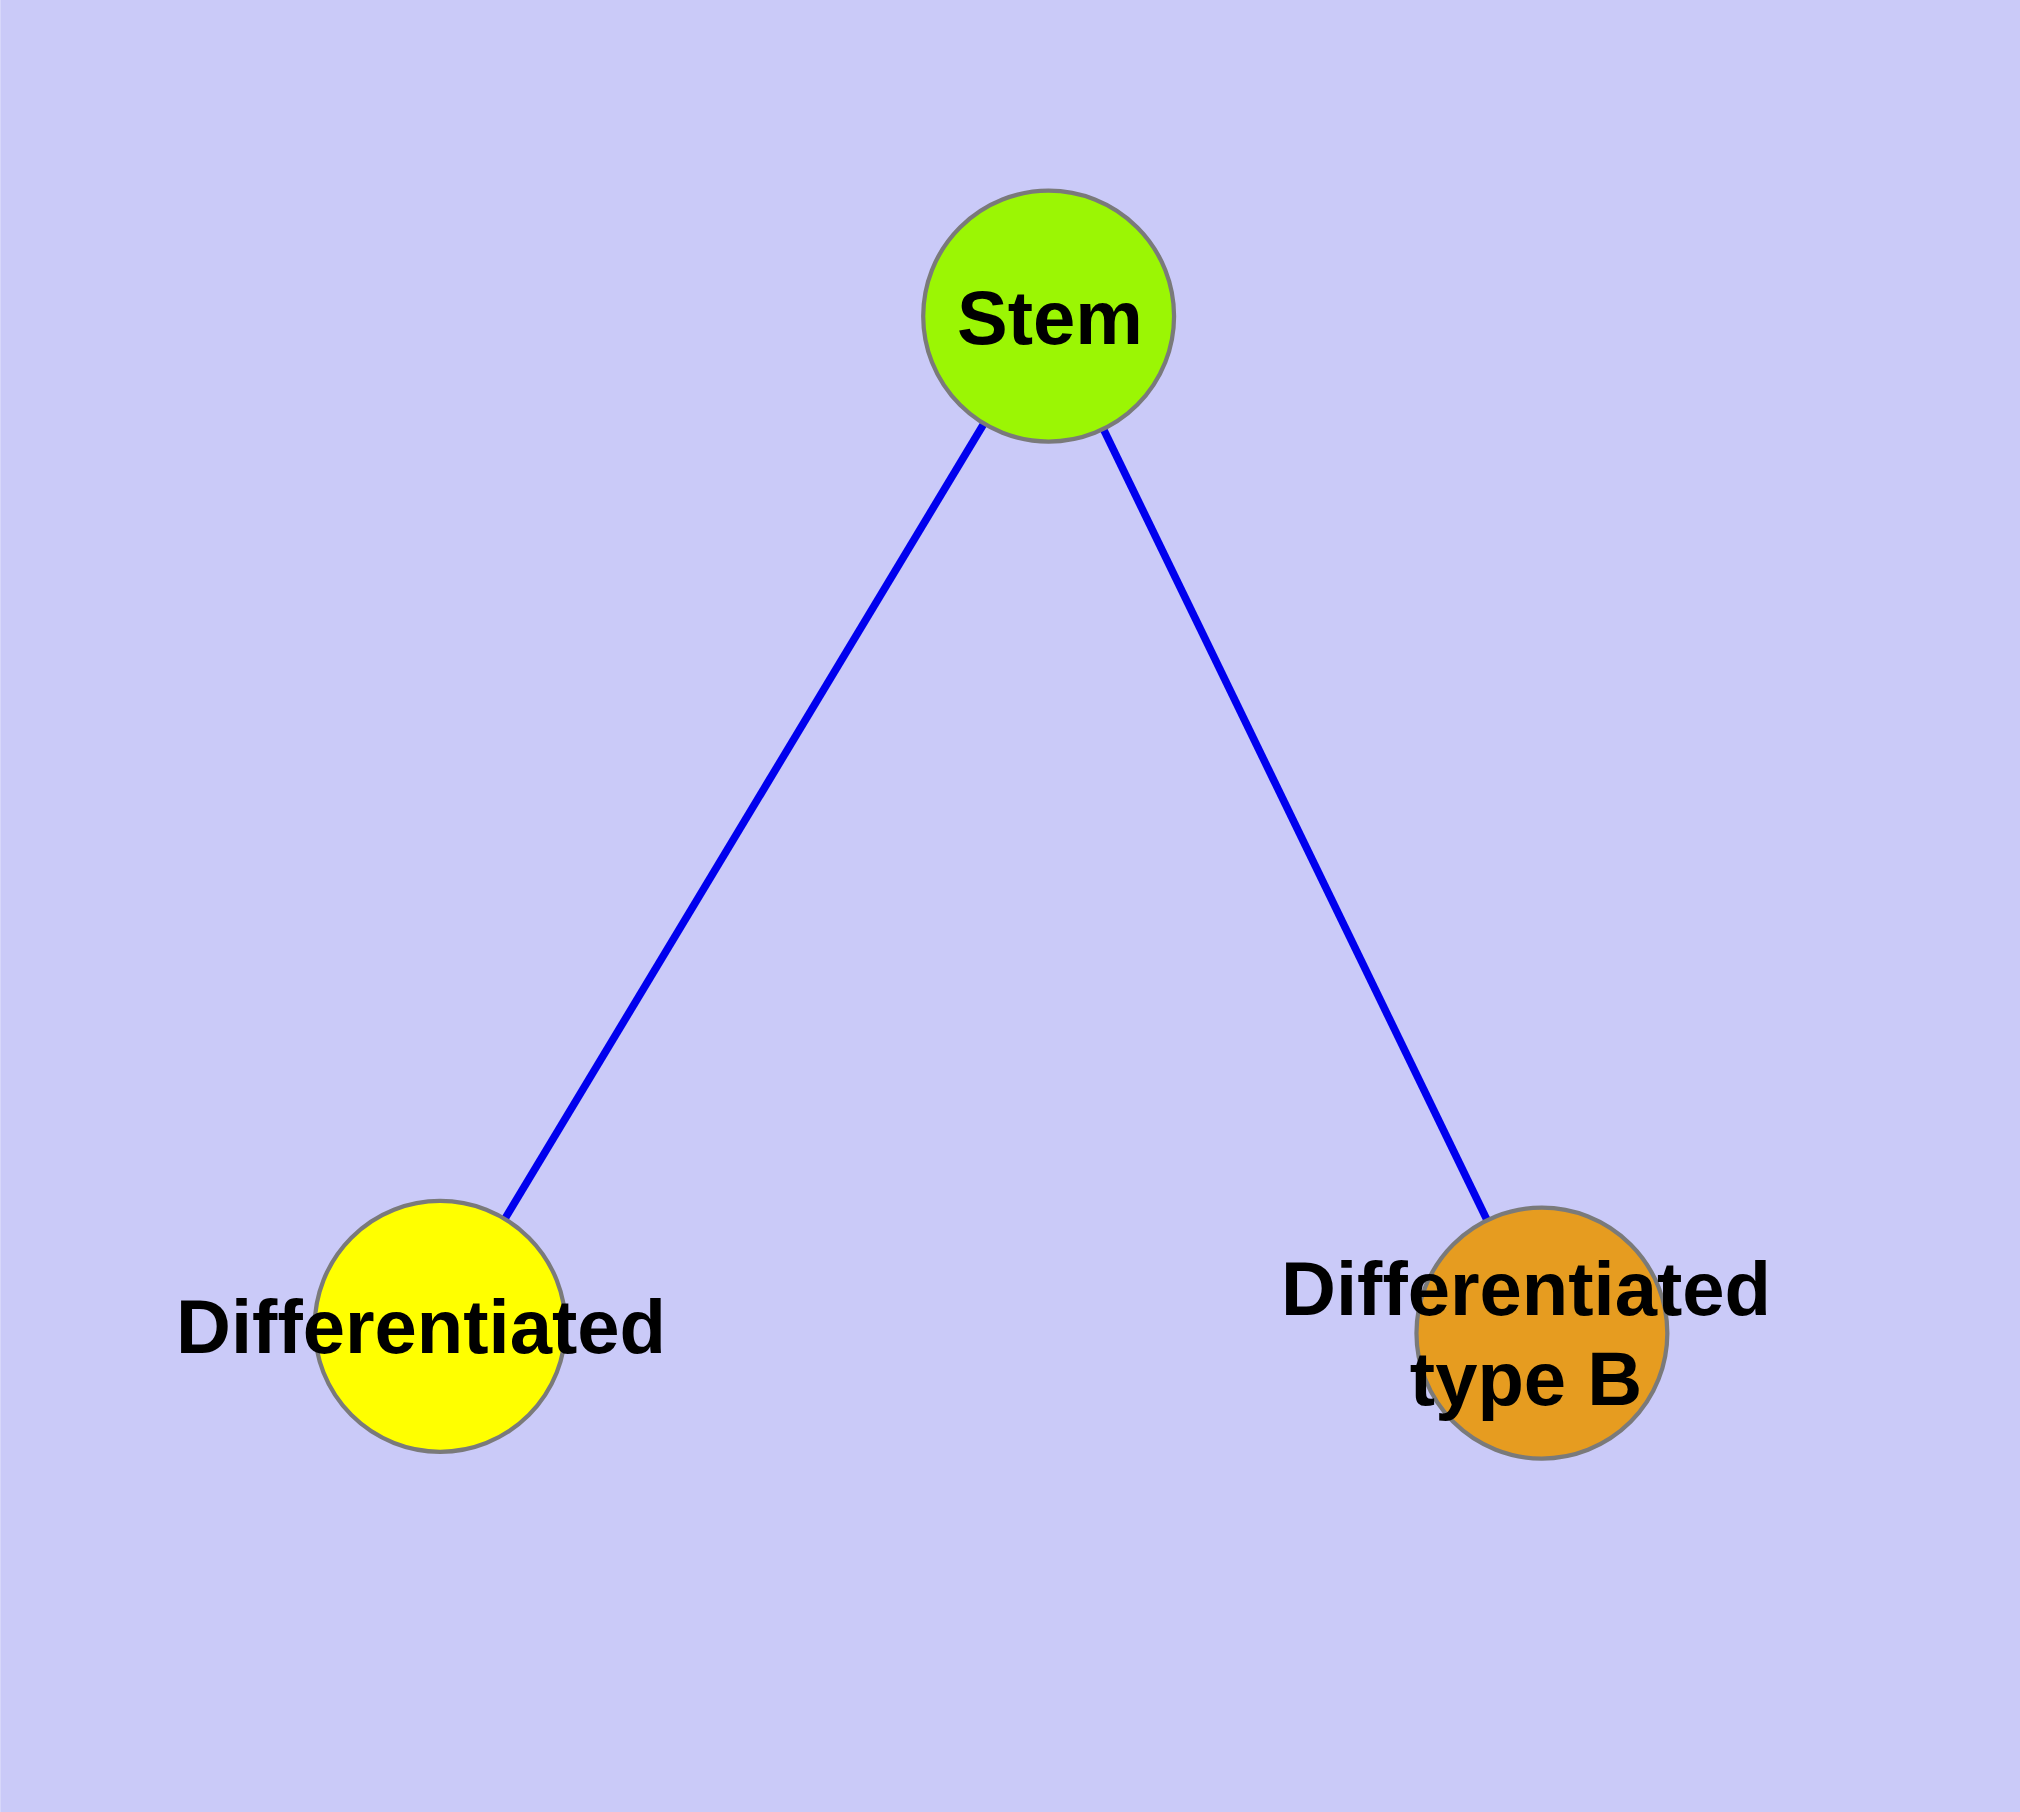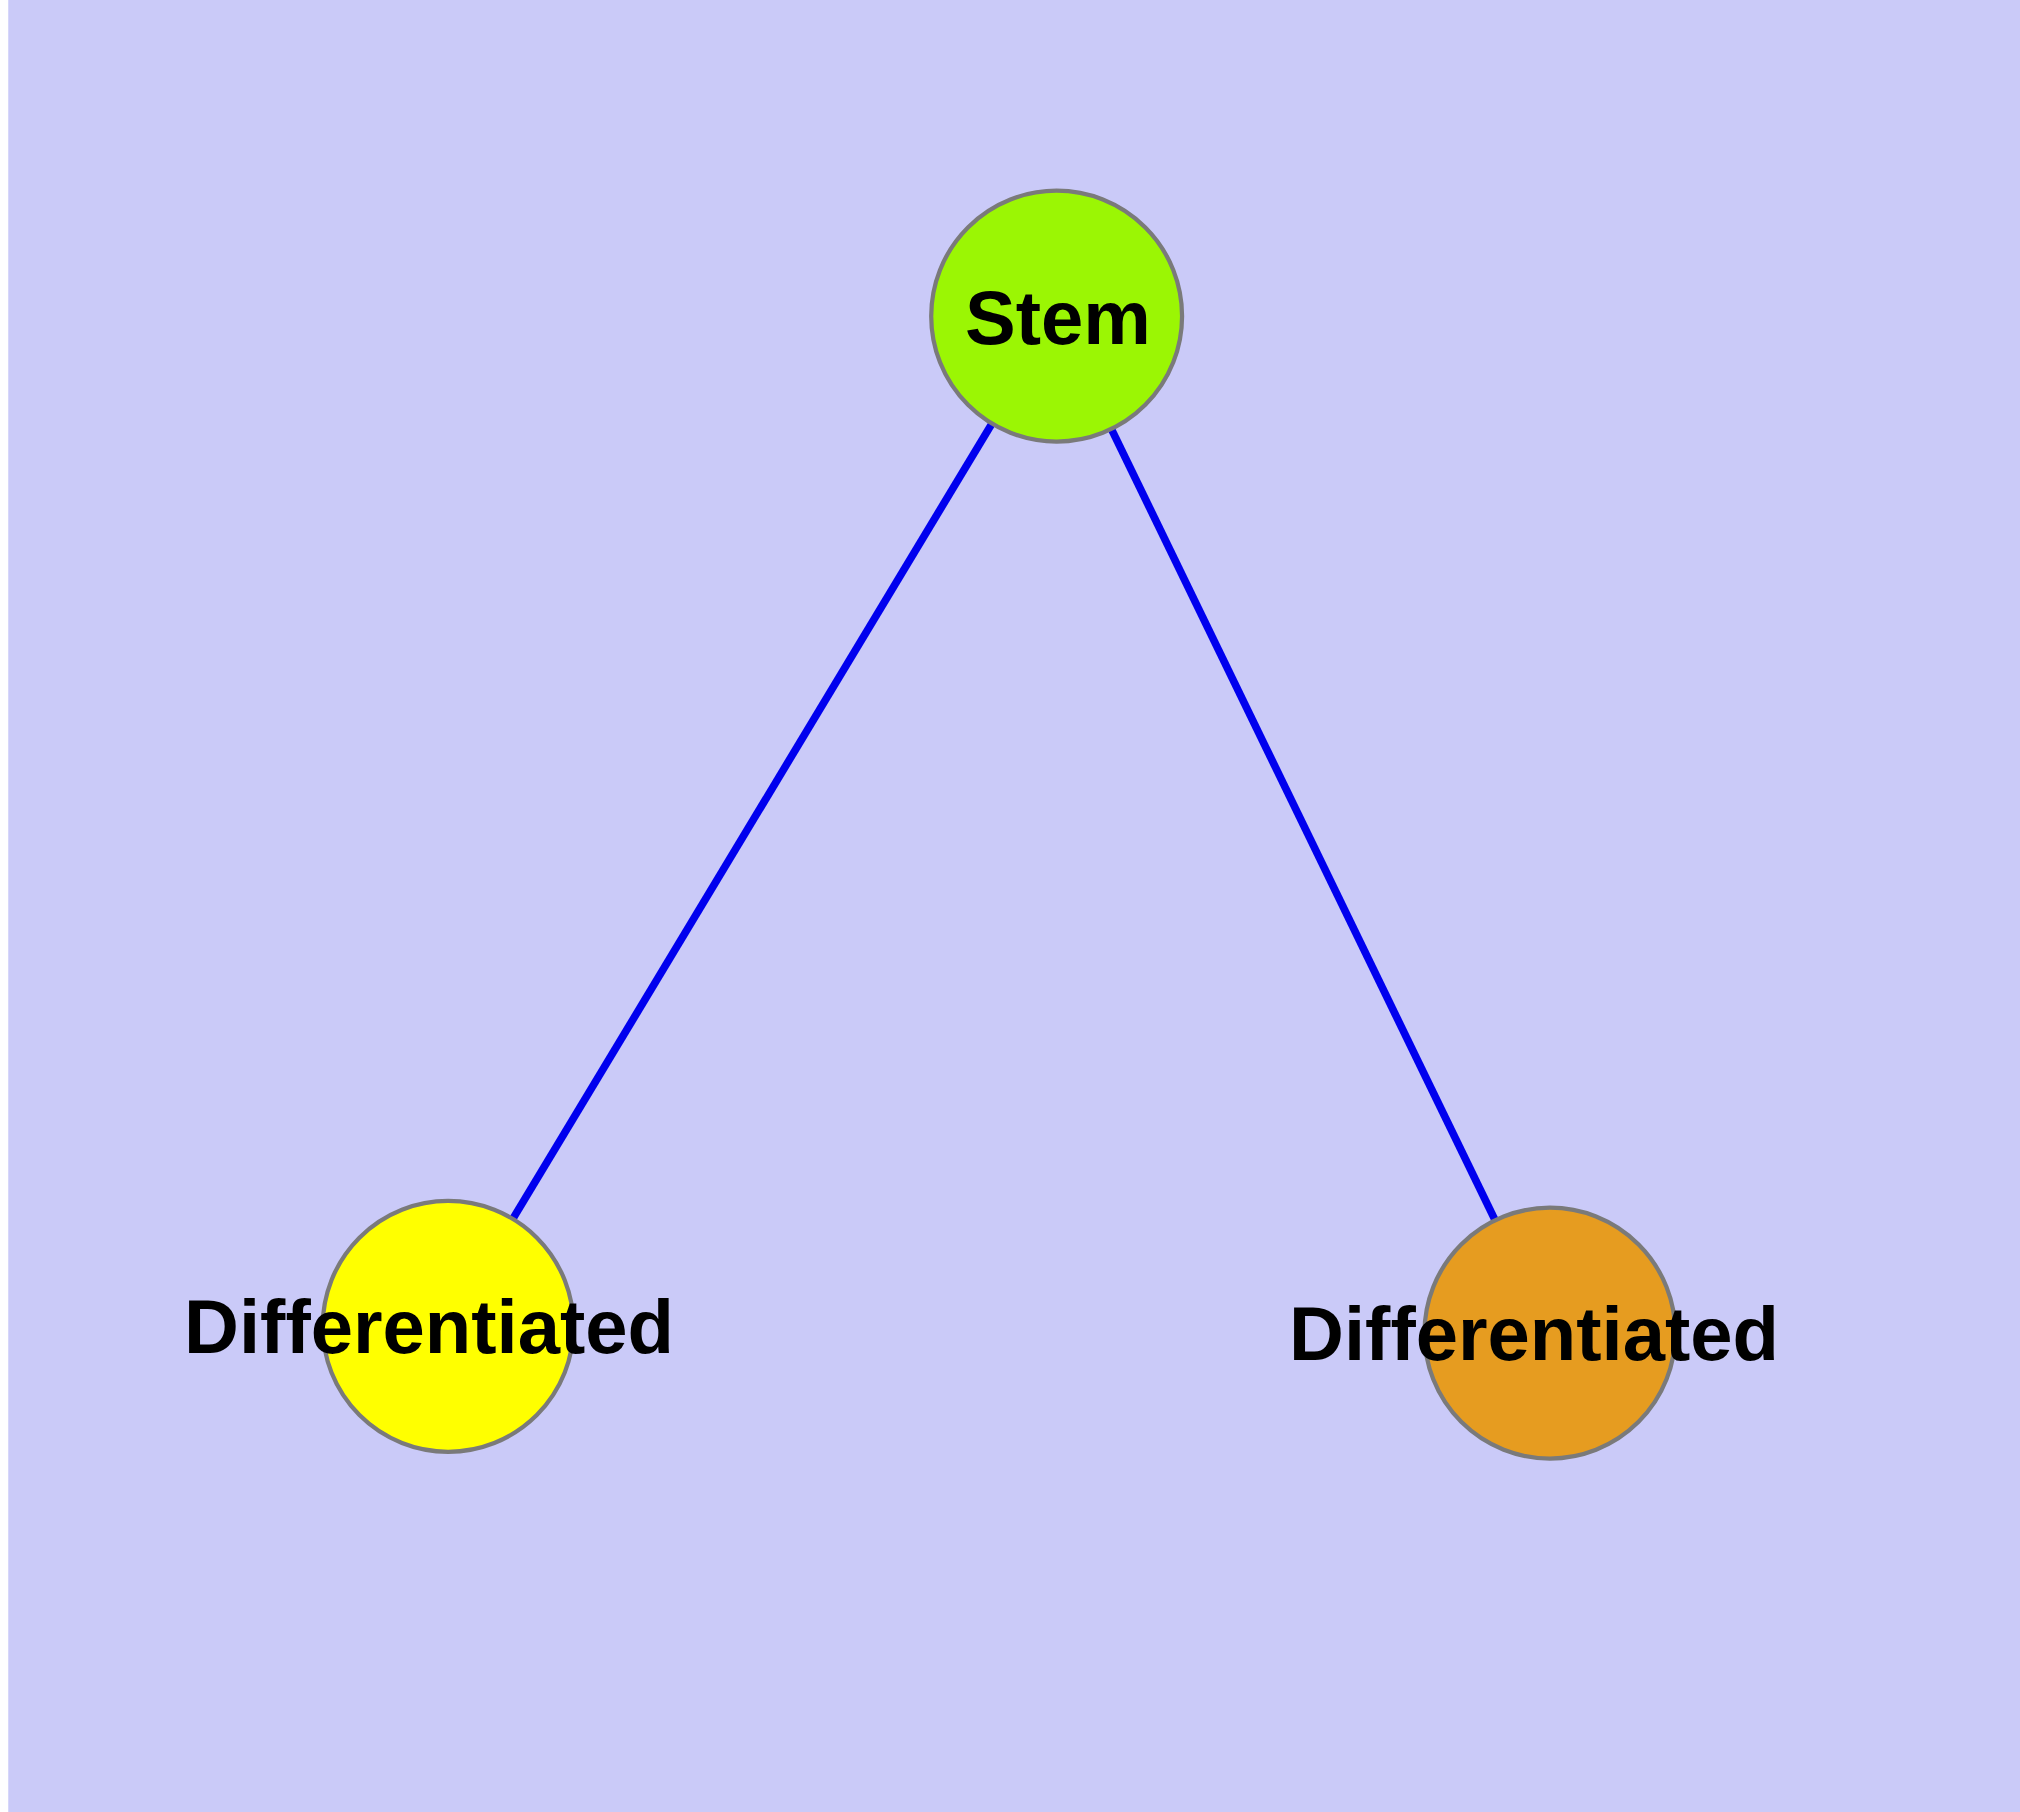--- a/index.html
+++ b/index.html
@@ -3,21 +3,21 @@
 <meta charset="utf-8">
 <style>
   html, body { margin: 0; padding: 0; }
   body {
     width: 2021px; height: 1812px;
     font-family: "Liberation Sans", sans-serif;
     overflow: hidden;
   }
   .canvas {
     position: relative;
-    width: 1947px; height: 1812px; margin-left: 8px;
+    width: 1947px; height: 1812px;
   }
   .canvas svg {
     position: absolute;
     left: 0; top: 0;
     width: 2021px; height: 1812px;
     display: block;
   }
   .node-label {
     position: absolute;
     transform: translate(-50%, -50%);
@@ -54,16 +54,17 @@
   <div class="node-label" style="left:1050px; top:318px;">
     <div>Stem</div>
   </div>
 
   <div class="node-label" style="left:421px; top:1327px;">
     <div>Differentiated</div>
   </div>
 
   <div class="node-label" style="left:1526px; top:1334px;">
     <div>Differentiated</div>
+    <div>type B</div>
   </div>
 
 </div>
 
 
 </body></html>

